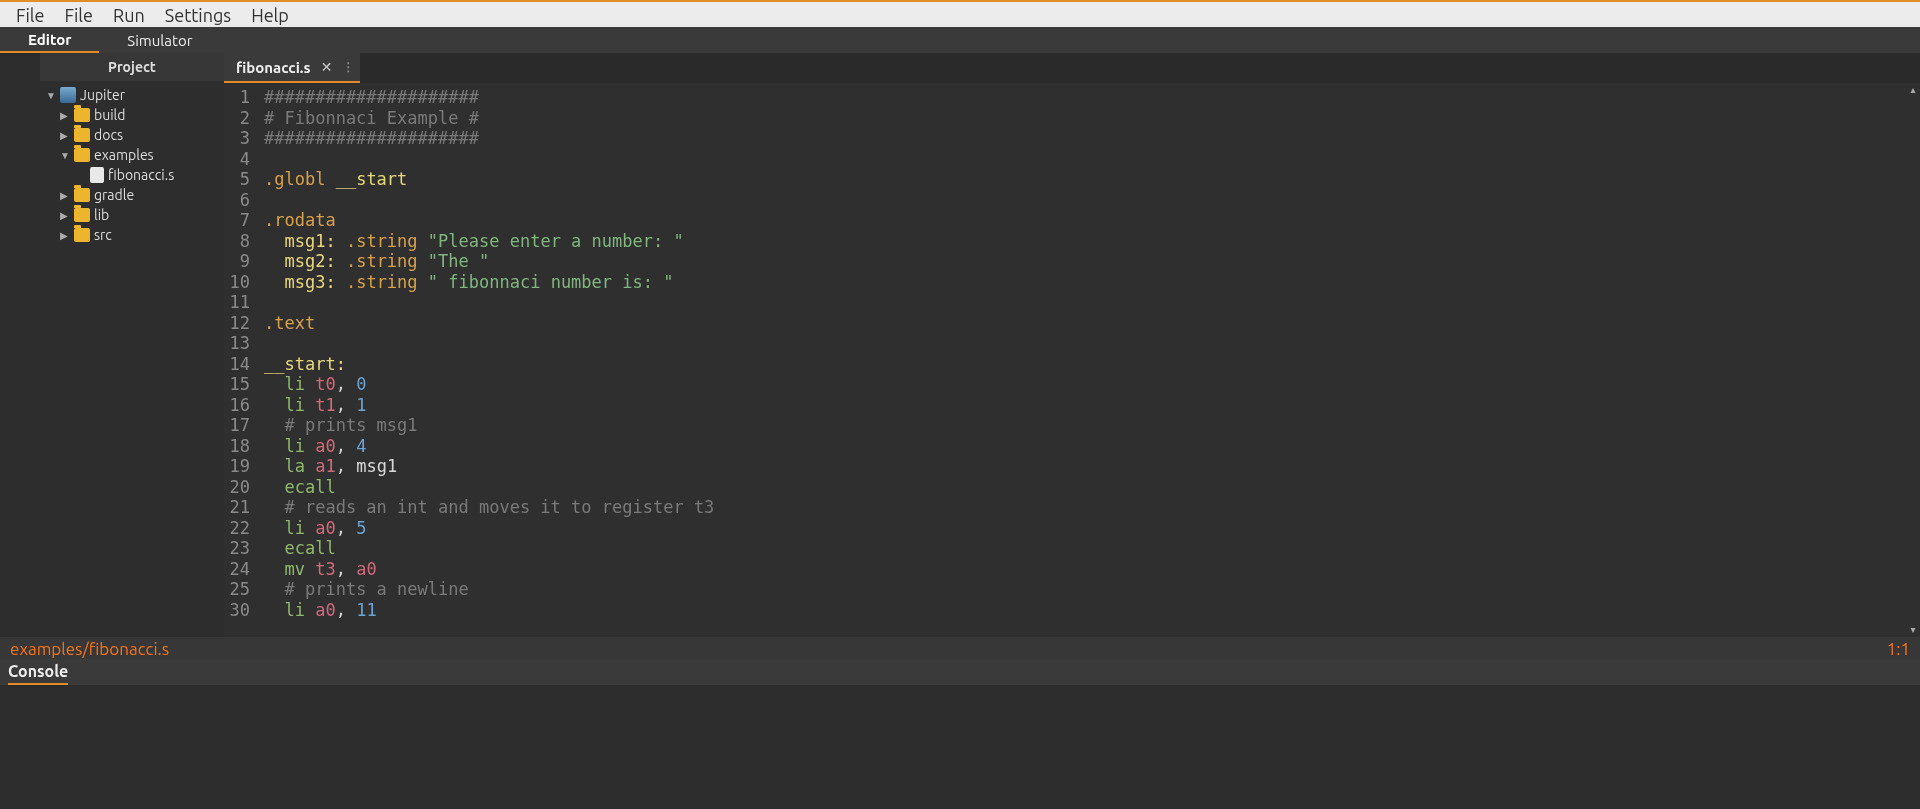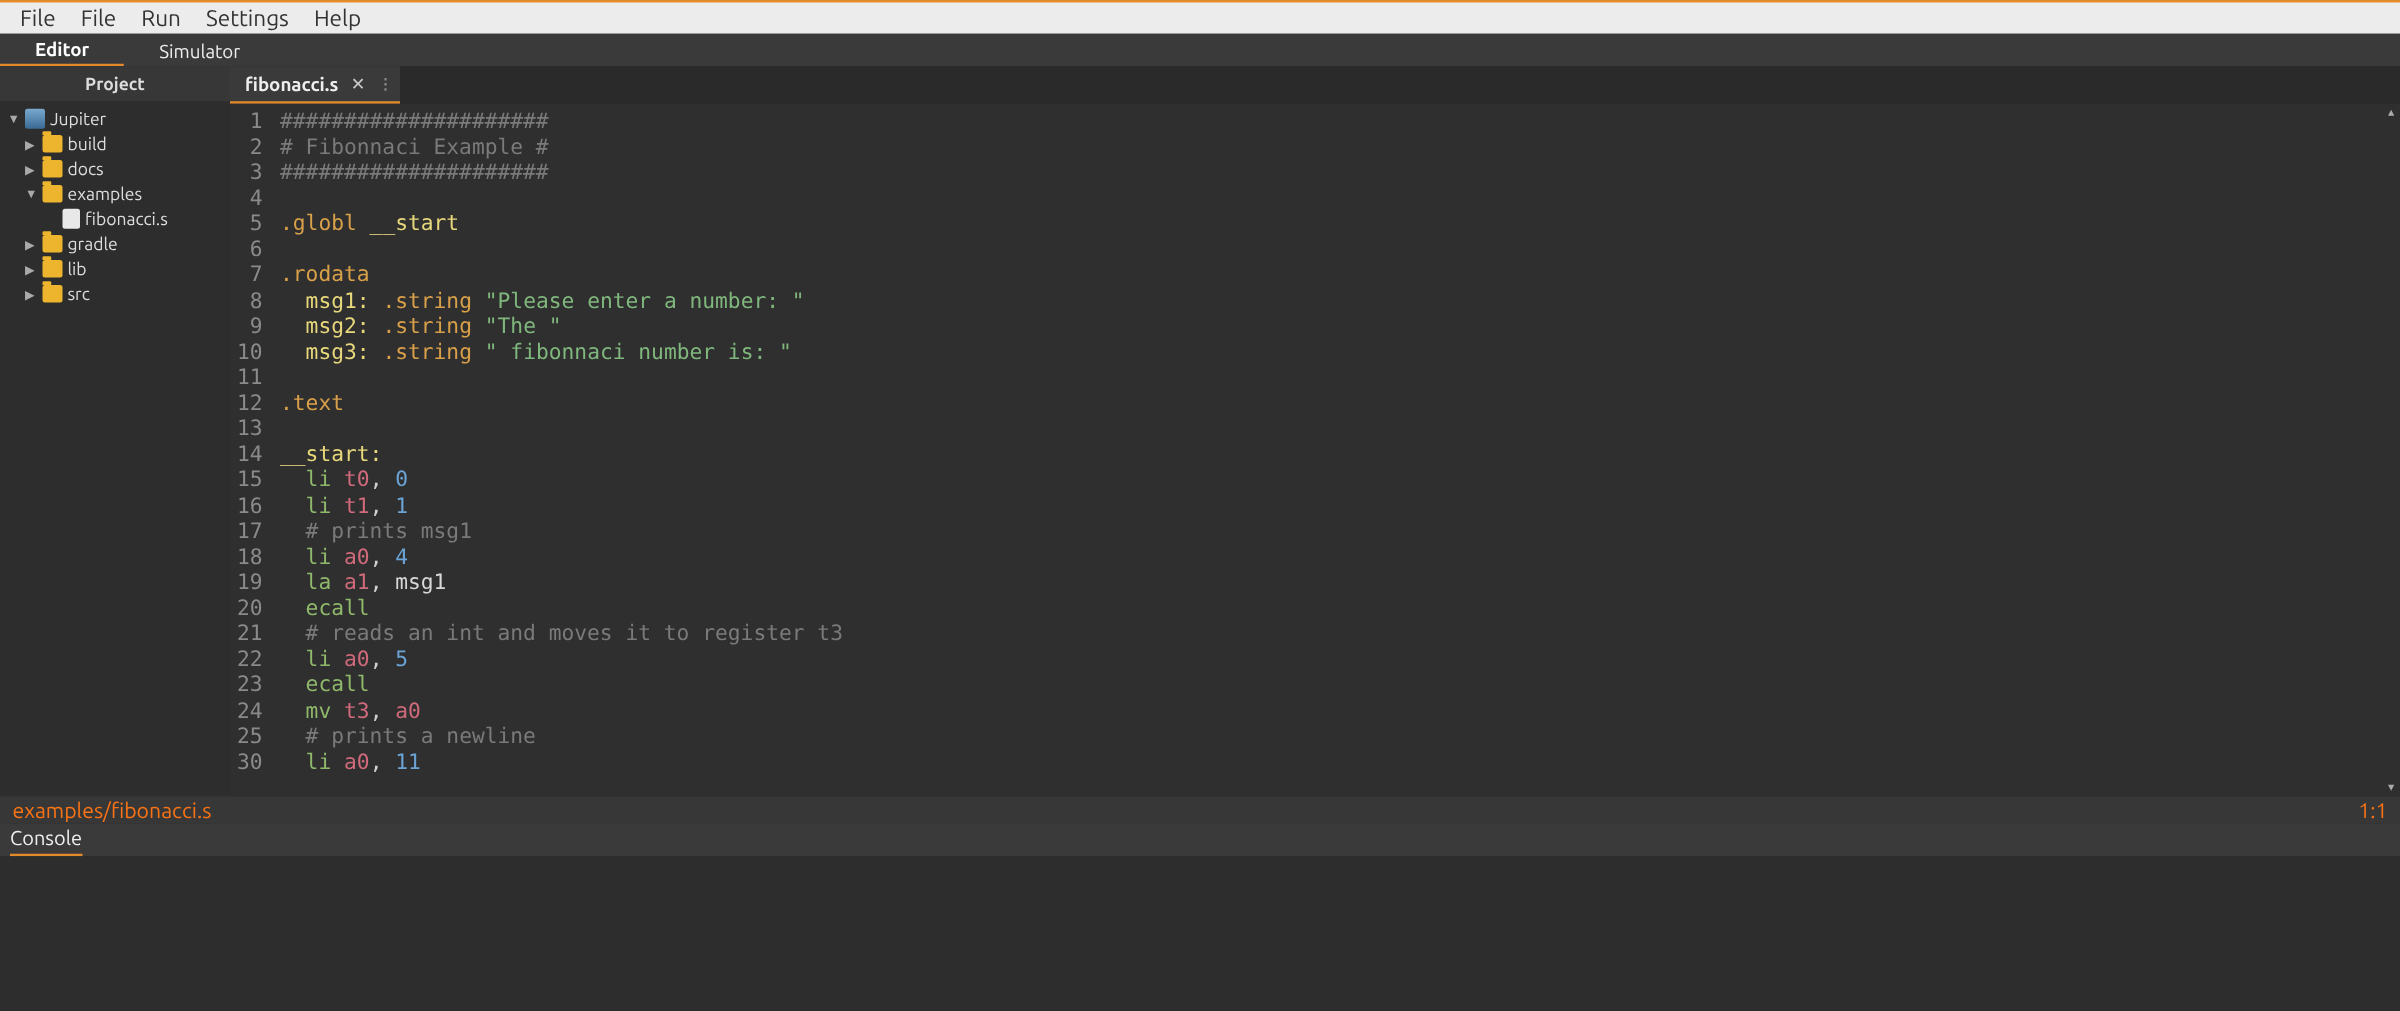--- a/index.html
+++ b/index.html
@@ -53,20 +53,21 @@
   display: flex;
   min-height: 0;
 }
 
 .sidebar {
   width: 184px;
   background: #2d2d2d;
   display: flex;
   flex-direction: column;
   font-size: 14px;
+  margin-left: 40px;
 }
 .sidebar-header {
   text-align: center;
   color: #ddd;
   font-weight: bold;
   padding: 6px 0;
   background: #373737;
 }
 .tree {
   padding: 4px 0;
@@ -222,21 +223,21 @@
 }
 .console-bar {
   height: 26px;
   background: #3a3a3a;
   color: #eee;
   display: flex;
   align-items: center;
   padding: 0 8px;
 }
 .console-label {
-  font-weight: normal;
+  font-weight: bold;
   border-bottom: 2px solid #e38b2a;
   padding: 3px 0;
 }
 .console-body {
   flex: 0 0 124px;
   background: #2d2d2d;
 }
 </style>
 </head>
 <body>

